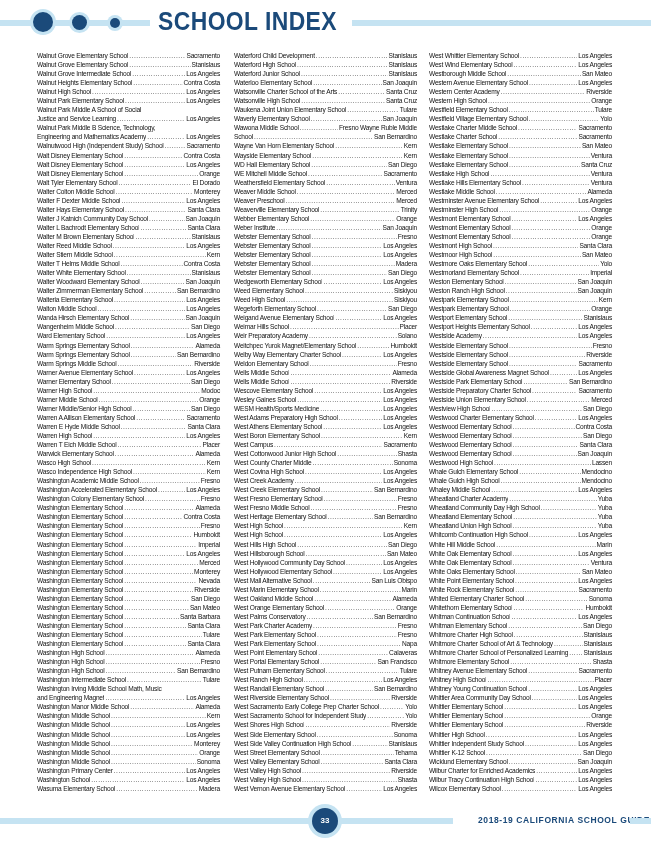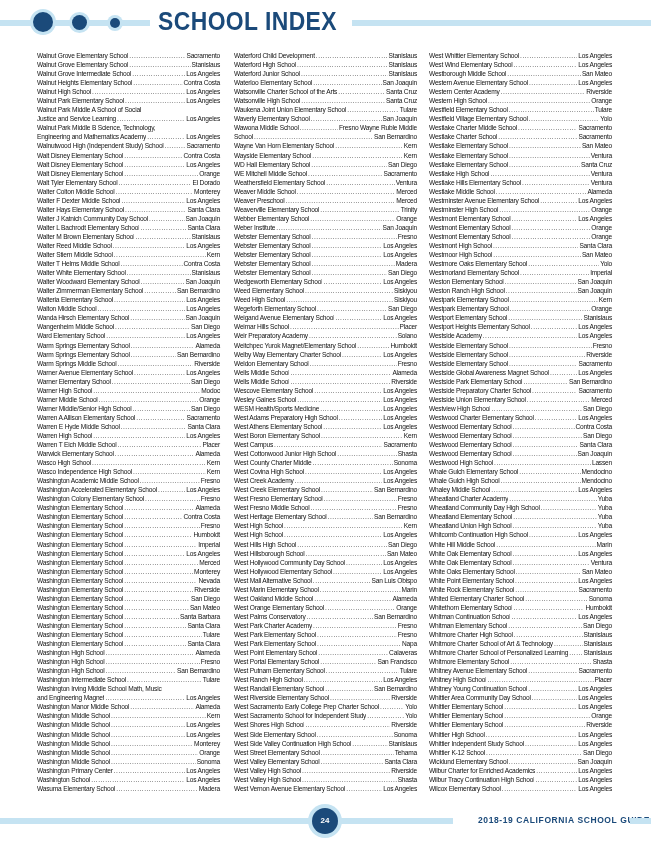--- a/index.html
+++ b/index.html
@@ -1271,17 +1271,17 @@
       <div class="entry">
         <span class="nm">Wilcox Elementary School</span>
         <span class="dots"></span>
         <span class="co">Los Angeles</span>
       </div>
     </div>
 </div>
 
 <div class="footer">
   <div class="fline left"></div>
-  <div class="pagenum">24</div>
+  <div class="pagenum">33</div>
   <div class="fline mid"></div>
   <div class="guide">2018-19 CALIFORNIA SCHOOL GUIDE</div>
   <div class="fline right"></div>
 </div>
 
 </body></html>

